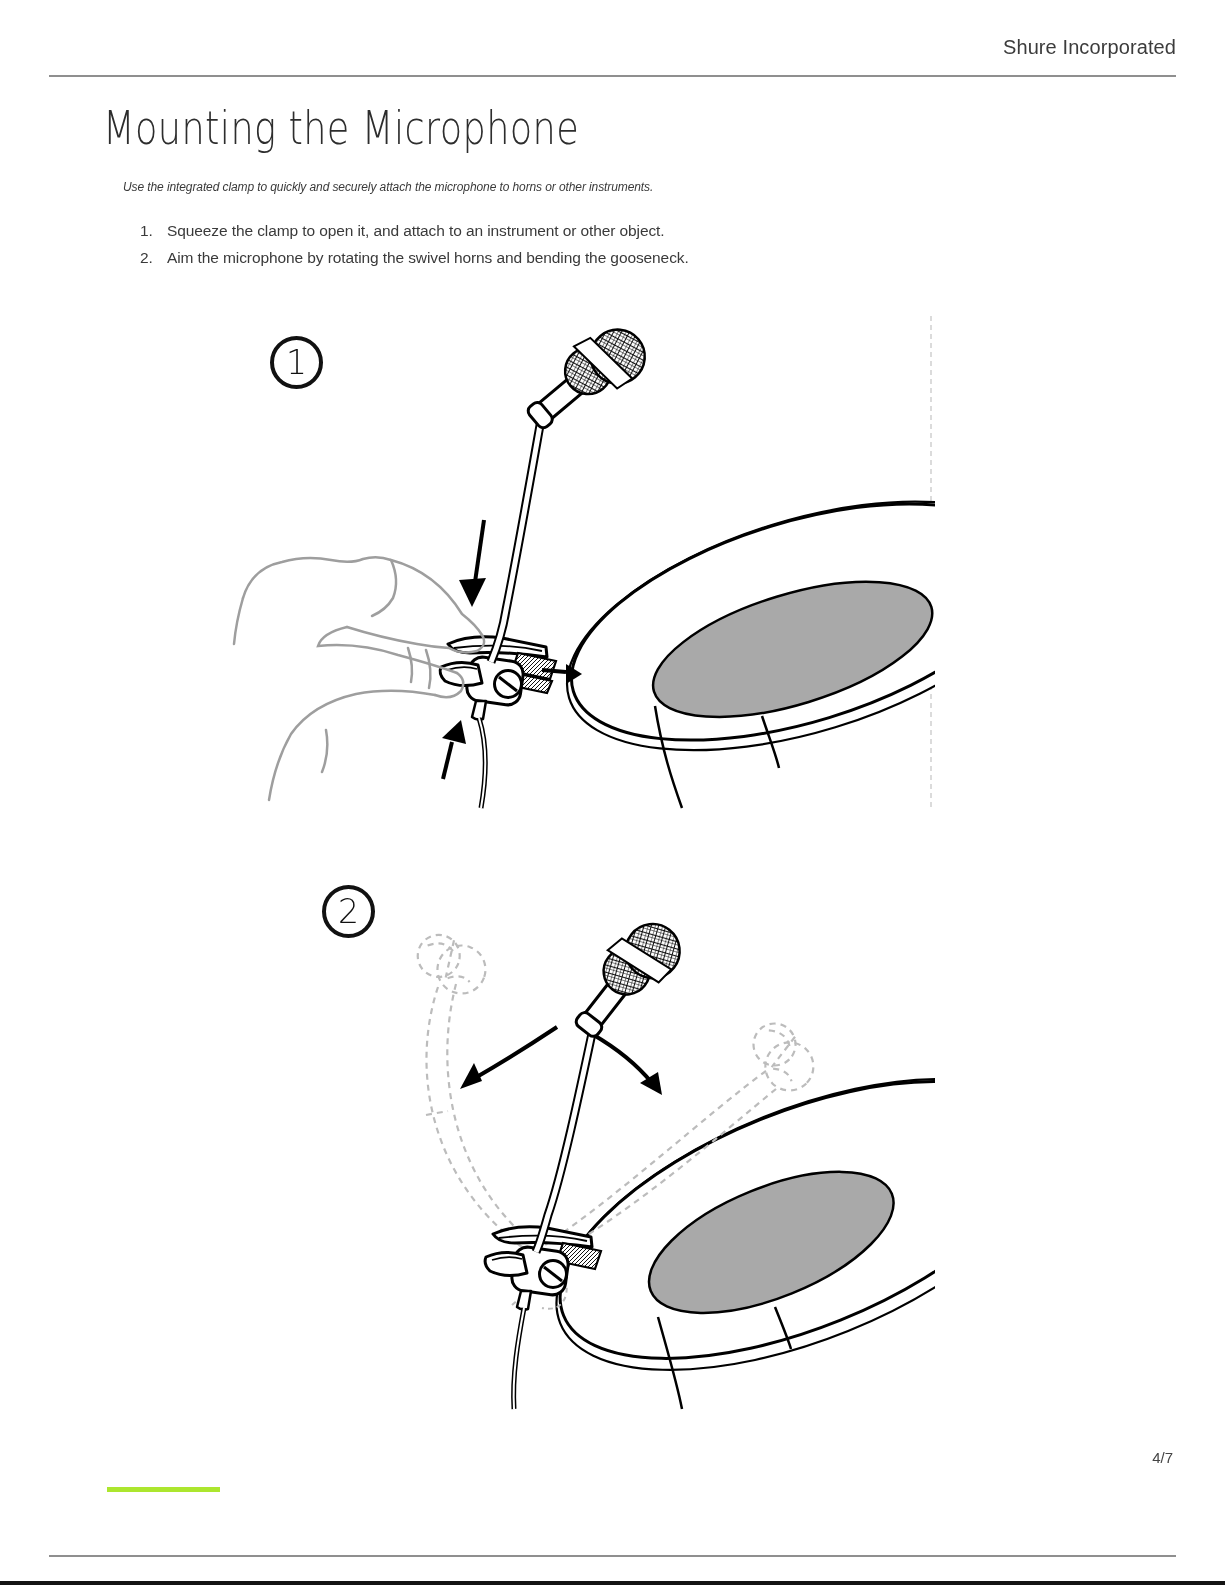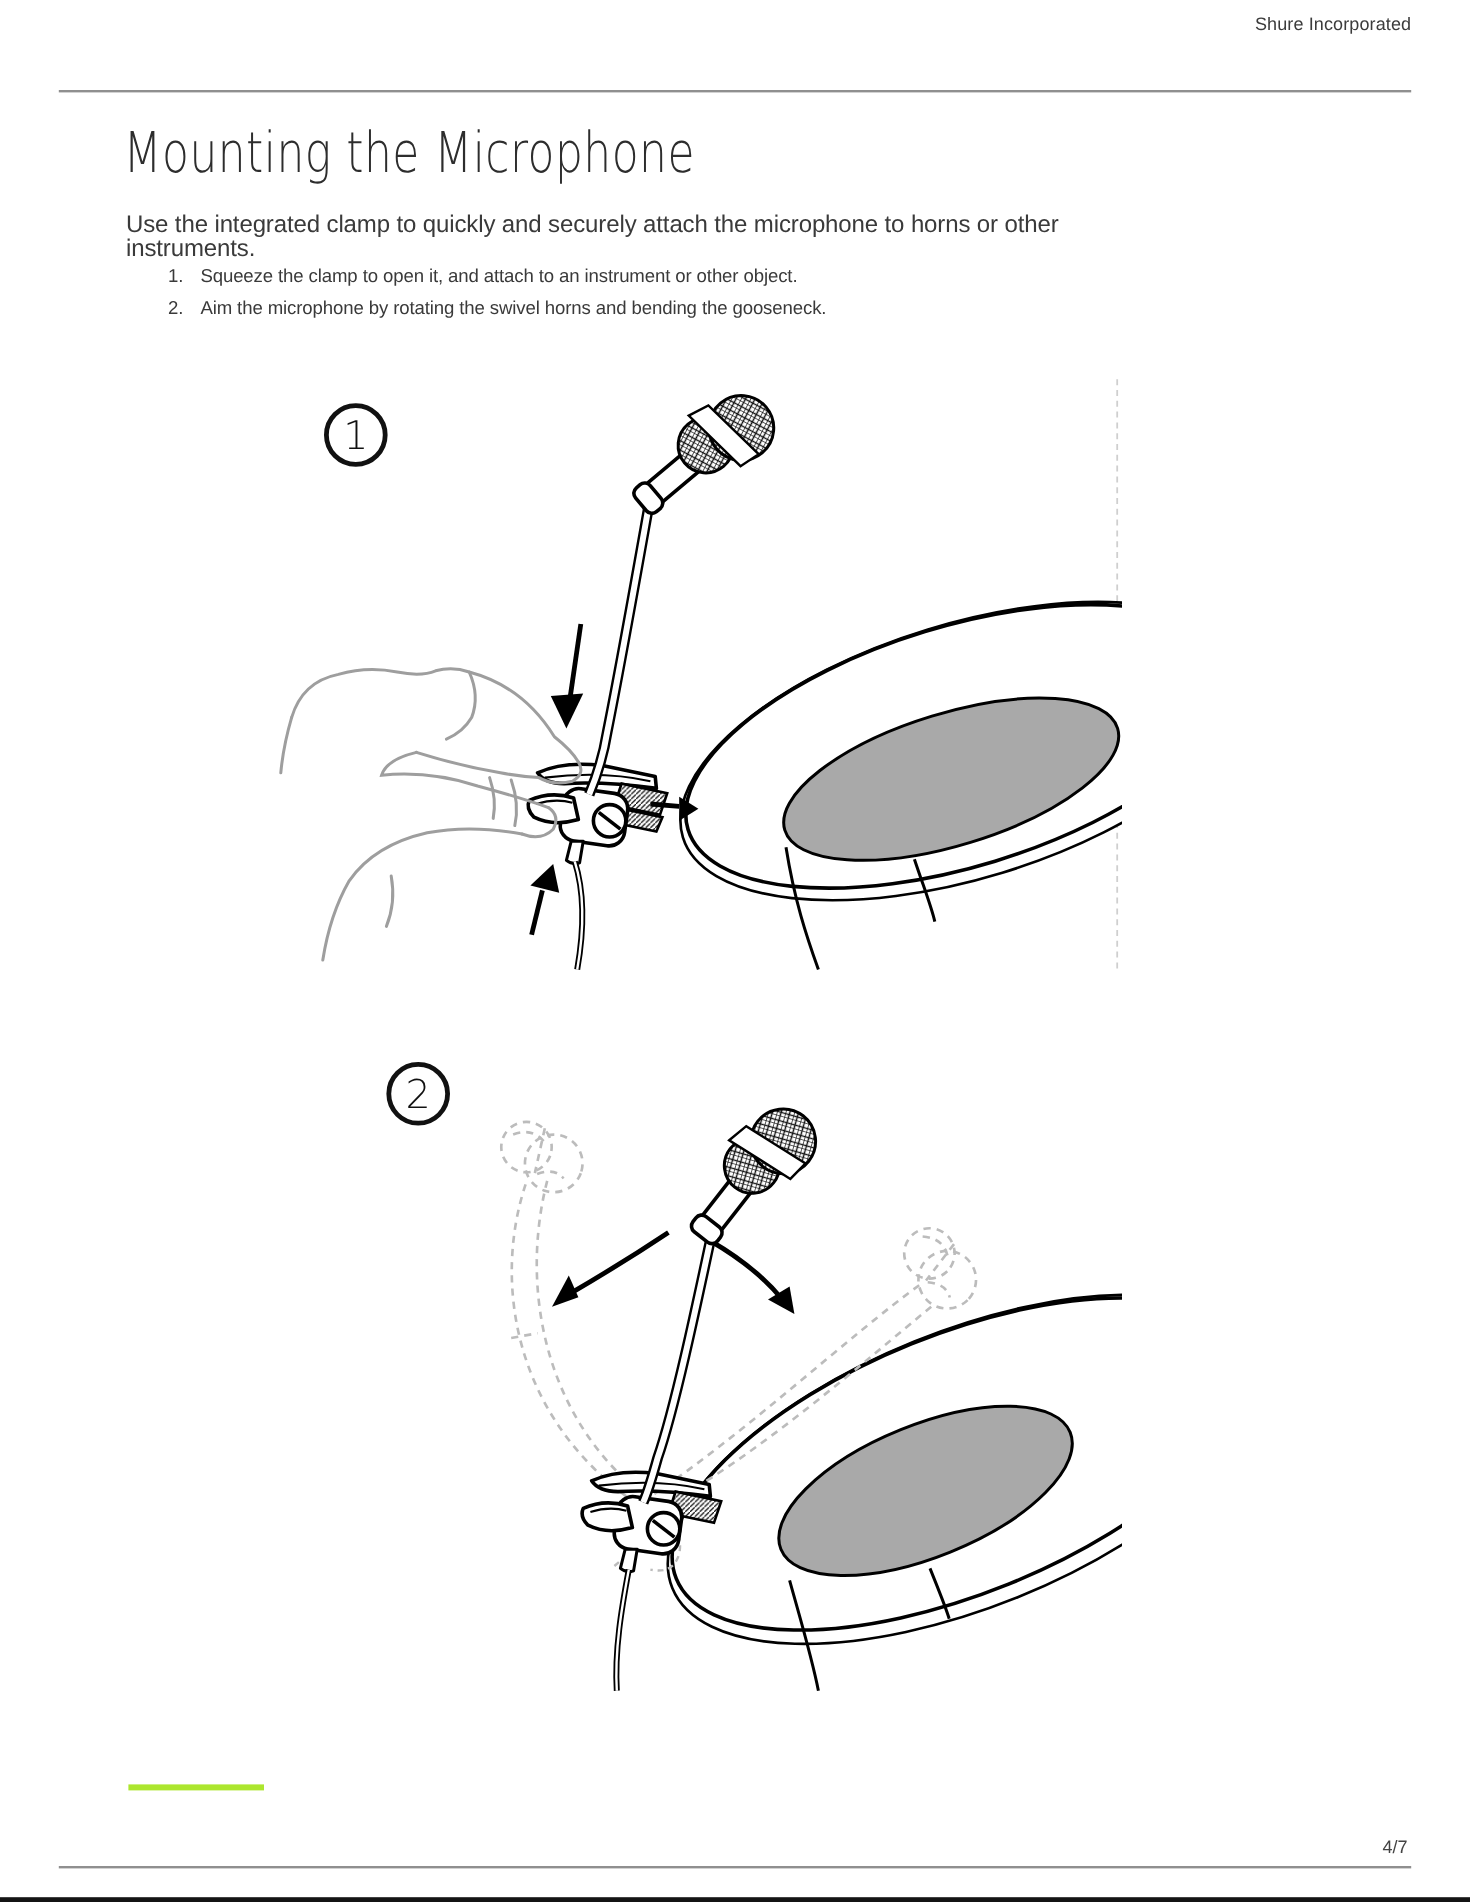--- a/index.html
+++ b/index.html
@@ -2,55 +2,55 @@
 <html><head>
 <meta charset="utf-8">
 <style>
   html,body{margin:0;padding:0;background:#fff;}
   #page{
     position:relative;width:1225px;height:1585px;background:#ffffff;overflow:hidden;
     font-family:"Liberation Sans",sans-serif;color:#3a3a3a;
   }
   
   .header-company{
-    position:absolute;top:12px;right:49px;font-size:15px;color:#3c3c3c;letter-spacing:.1px;
+    position:absolute;top:36px;right:49px;font-size:20px;color:#3c3c3c;letter-spacing:.1px;
   }
   .rule{
     position:absolute;left:49px;width:1127px;height:2px;background:#8f8f8f;
   }
   .rule.header{top:75px;}
   .rule.footer{top:1555px;}
   
   .page-title{
     position:absolute;left:103px;top:100px;
     font-family:"DejaVu Sans","Liberation Sans",sans-serif;
     font-weight:200;font-size:47px;line-height:1.2;color:#2d2d2d;
     transform:scaleX(.78);transform-origin:left top;white-space:nowrap;letter-spacing:.5px;
   }
   .intro{
-    position:absolute;left:105px;top:177px;width:860px;font-size:20px;line-height:20px;color:#3a3a3a;letter-spacing:-.1px;
+    position:absolute;left:123px;top:177px;width:860px;font-size:12px;line-height:20px;color:#3a3a3a;letter-spacing:-.1px;font-style:italic;
   }
   .steps{position:absolute;left:140px;top:221px;width:780px;}
   .step{display:flex;margin-bottom:7.5px;font-size:15.5px;line-height:19px;letter-spacing:-.1px;color:#3a3a3a;}
   .step-num{width:27px;flex:0 0 27px;}
   
   .figure{position:absolute;overflow:hidden;}
   #fig1{left:230px;top:310px;width:705px;height:500px;}
   #fig2{left:230px;top:875px;width:705px;height:535px;}
   .figure svg{display:block;}
   .fig-badge{
     position:absolute;width:45px;height:45px;border:4px solid #111;border-radius:50%;
     display:flex;align-items:center;justify-content:center;background:#fff;
     font-family:"DejaVu Sans","Liberation Sans",sans-serif;font-weight:200;font-size:33px;color:#111;
   }
   #fig1 .fig-badge{left:40px;top:26px;}
   #fig2 .fig-badge{left:92px;top:10px;}
   
   .accent-line{position:absolute;left:107px;top:1487px;width:113px;height:5px;background:#ace62e;}
-  .page-number{position:absolute;right:52px;top:1531px;font-size:15px;color:#444;}
+  .page-number{position:absolute;right:52px;top:1449px;font-size:15px;color:#444;}
   .bottom-border{position:absolute;left:0;top:1581px;width:1225px;height:4px;background:#141414;}
 </style>
 </head>
 <body>
 
 <div id="page">
 
   <div class="header-company">Shure Incorporated</div>
   <div class="rule header"></div>
 

